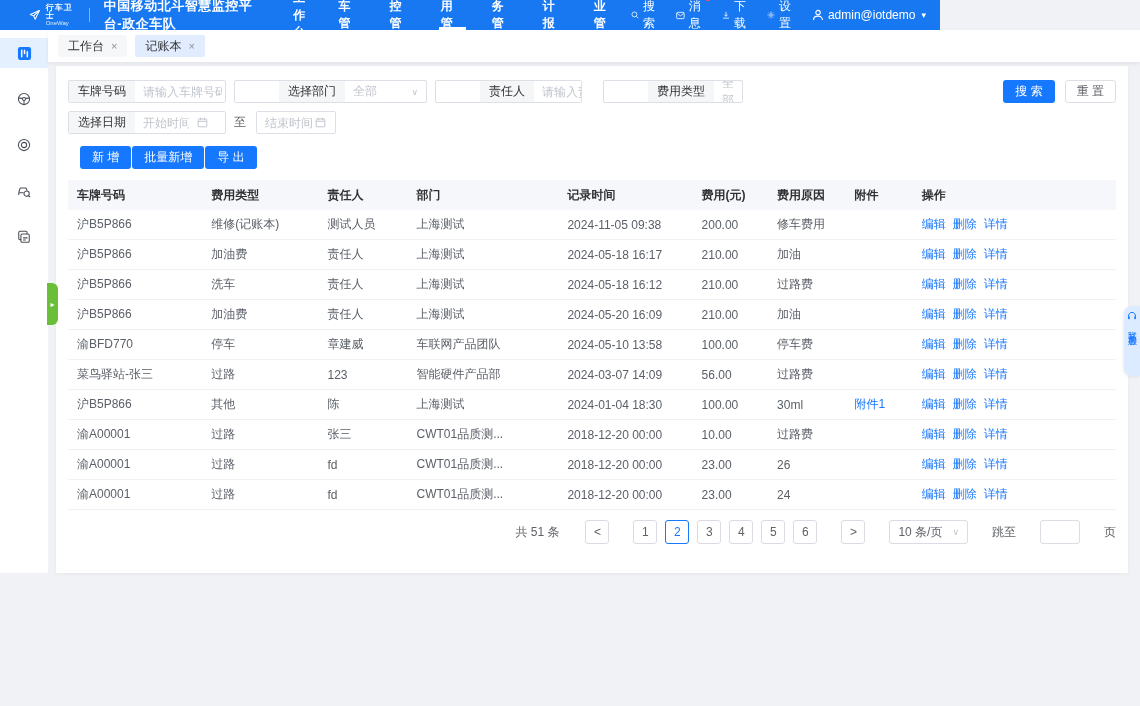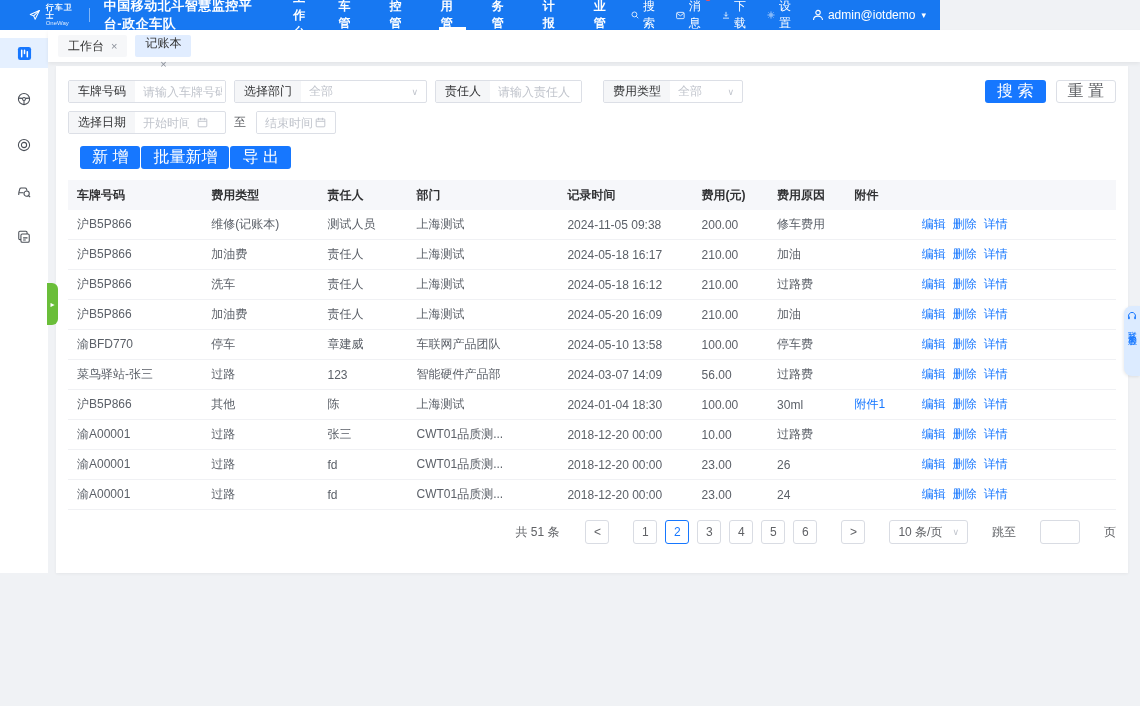--- a/index.html
+++ b/index.html
@@ -28,21 +28,21 @@
   .tb-item svg { display:block; }
   .badge-dot { position:absolute; top:-3px; right:-6px; width:6px; height:6px; border-radius:50%;
     background:#ff4d4f; }
   .caret { font-size:9px; margin-left:2px; }
   
   .tabstrip { position:absolute; left:48px; top:30px; width:1092px; height:32px; background:#fff;
     display:flex; align-items:center; gap:8px; padding-left:10px;
     box-shadow:0 2px 4px rgba(0,0,0,.06); z-index:2; }
   .tab { height:22px; display:flex; align-items:center; gap:7px; padding:0 10px; font-size:12px;
     color:#333; background:#f6f7f9; border-radius:2px; cursor:pointer; }
-  .tab.active { background:#e1edff;flex-direction:column; }
+  .tab.active { background:#e1edff; }
   .tab .x { color:#8a8f99; font-size:11px; line-height:1; }
   
   .sidebar { position:absolute; left:0; top:30px; width:48px; height:543px; background:#fff; z-index:1; }
   .side-item { width:48px; height:30px; display:flex; align-items:center; justify-content:center;
     color:#4a4f57; cursor:pointer; margin-top:0; }
   .side-item.first { margin-top:8px; }
   .side-item.active { background:#e5f0ff; color:#1677ff; }
   .side-item + .side-item { margin-top:1px; }
   
   .drawer-handle { position:absolute; left:47px; top:283px; width:11px; height:42px;
@@ -53,34 +53,34 @@
     background:#dcebff; border-radius:8px 0 0 8px; z-index:3; display:flex; flex-direction:column;
     align-items:center; padding-top:5px; gap:3px; color:#1677ff; cursor:pointer;
     box-shadow:-1px 1px 3px rgba(0,0,0,.08); }
   .contact-float .vtext { writing-mode:vertical-rl; font-size:9px; letter-spacing:2px; }
   
   .card { position:absolute; left:56px; top:66px; width:1072px; height:507px; background:#fff;
     border-radius:0; box-shadow:0 1px 3px rgba(0,0,0,.05); padding:14px 12px 0 12px; }
   .filter-row { display:flex; align-items:center; margin-bottom:8px; }
   .fgroup { display:flex; align-items:center; height:23px; border:1px solid #dcdfe6; border-radius:2px;
     background:#fff; overflow:hidden; }
-  .fgroup + .fgroup, .fgap { margin-left:8px; }
+  .fgroup + .fgroup, .fgap { margin-left:8px;padding-left:44px; }
   .flabel { height:100%; display:flex; align-items:center; padding:0 9px; background:#f5f6f8;
     color:#303133; font-size:12px; white-space:nowrap; }
   .finput { border:none; outline:none; font-size:12px; padding:0 8px; height:100%; color:#333;
     font-family:inherit; background:#fff; }
   .finput::placeholder { color:#c0c4cc; }
   .fselect { display:flex; align-items:center; justify-content:space-between; padding:0 8px;
     color:#c0c4cc; font-size:12px; cursor:pointer; height:100%; }
   .fselect .chev { color:#c0c4cc; font-size:9px; margin-left:8px; }
   .cal-icon { color:#c0c4cc; margin-right:7px; display:flex; }
   .to-label { margin:0 8px; color:#606266; }
   .filter-actions { margin-left:auto; display:flex; gap:10px; }
   .btn { height:23px; display:inline-flex; align-items:center; justify-content:center; padding:0 11px;
-    font-size:16px; border-radius:3px; cursor:pointer; border:1px solid transparent; white-space:nowrap;
+    font-size:12px; border-radius:3px; cursor:pointer; border:1px solid transparent; white-space:nowrap;
     font-family:inherit; }
   .btn-primary { background:#1677ff; color:#fff; }
   .btn-plain { background:#fff; color:#606266; border-color:#dcdfe6; }
   .toolbar-row { display:flex; gap:1px; margin:12px 0 11px 12px; }
   
   .table { width:100%; font-size:12px; }
   .trow { display:flex; align-items:center; height:30px; border-bottom:1px solid #f0f1f4; }
   .trow.head { background:#f6f7fa; border-bottom:none; color:#303133; font-weight:bold; }
   .cell { white-space:nowrap; overflow:hidden; text-overflow:ellipsis; padding:0 8px 0 9px;
     color:#5b6068; }
@@ -294,20 +294,21 @@
   <div class="table">
     <div class="trow head" id="thead">
         <div class="cell c0">车牌号码</div>
         <div class="cell c1">费用类型</div>
         <div class="cell c2">责任人</div>
         <div class="cell c3">部门</div>
         <div class="cell c4">记录时间</div>
         <div class="cell c5">费用(元)</div>
         <div class="cell c6">费用原因</div>
         <div class="cell c7">附件</div>
+        <div class="cell c8">操作</div>
       </div>
     <div id="tbody">
         <div class="trow">
           <div class="cell c0">沪B5P866</div>
           <div class="cell c1">维修(记账本)</div>
           <div class="cell c2">测试人员</div>
           <div class="cell c3">上海测试</div>
           <div class="cell c4">2024-11-05 09:38</div>
           <div class="cell c5">200.00</div>
           <div class="cell c6">修车费用</div>

